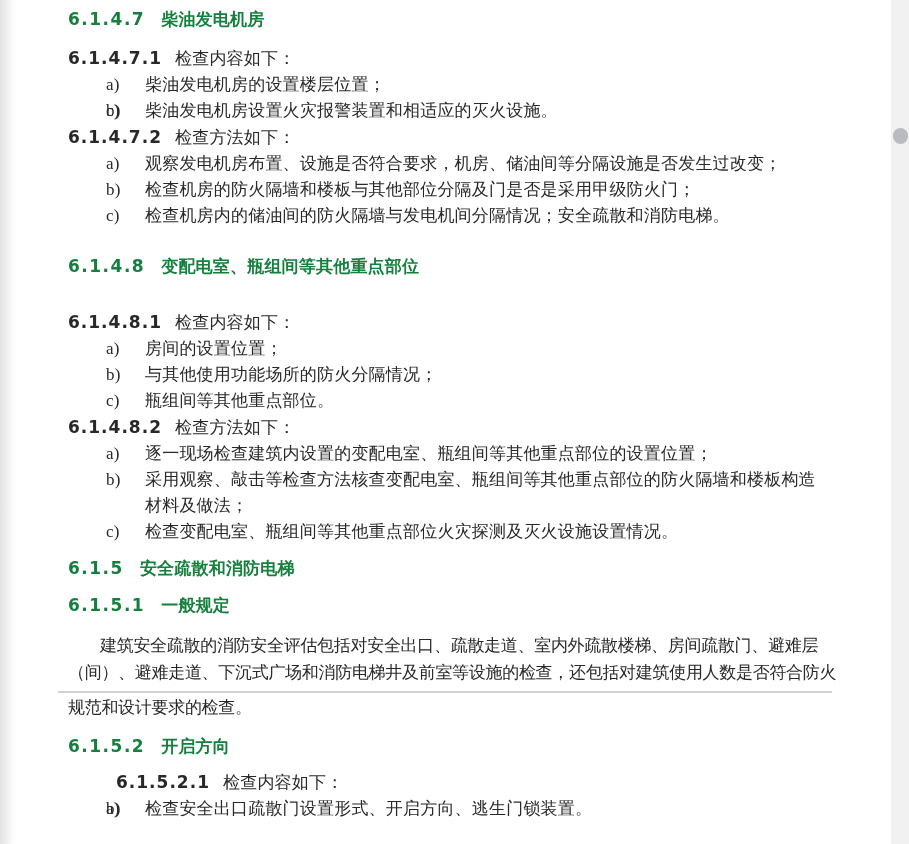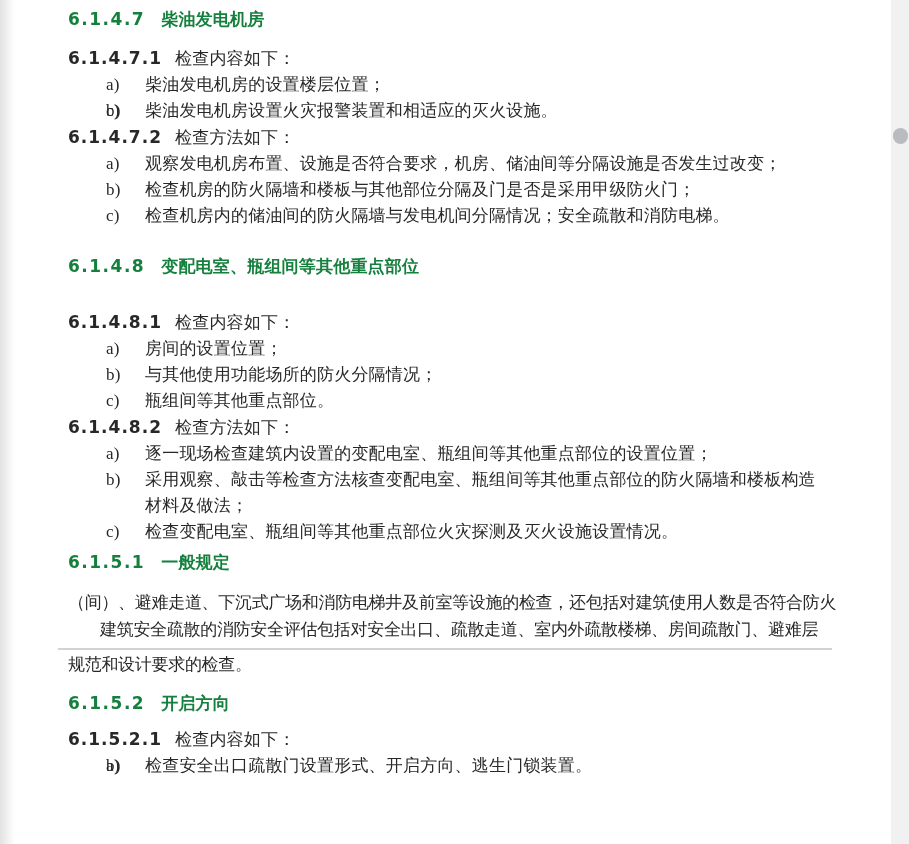--- a/index.html
+++ b/index.html
@@ -47,25 +47,25 @@
   .page-break{
     height:2px;background:#d2d2d2;
     margin-left:-10px;width:774px;margin-top:5px;margin-bottom:0;
     border:none;
   }
   
   .mt-s1{margin-top:12px;}
   .mt-s3{margin-top:24px;}
   .mt-s4{margin-top:29px;}
   .mt-s6{margin-top:10px;}
-  .mt-s7{margin-top:4px;}
+  .mt-s7{margin-top:10px;}
   .mt-s8{margin-top:13px;line-height:27px;}
   .mt-s9{margin-top:2px;}
   .mt-s10{margin-top:12px;}
-  .mt-s11{margin-top:9px;}
+  .mt-s11{margin-top:9px;margin-left:48px;}
 </style>
 </head>
 <body>
 
 <div class="left-edge"></div>
 
 <div class="page-content">
 
   <div class="h-section">
     <span class="num">6.1.4.7</span><span>柴油发电机房</span>
@@ -120,28 +120,31 @@
   <div class="item nowrap">
     <span class="item-label">a)</span><span>逐一现场检查建筑内设置的变配电室、瓶组间等其他重点部位的设置位置；</span>
   </div>
   <div class="item">
     <span class="item-label">b)</span><span>采用观察、敲击等检查方法核查变配电室、瓶组间等其他重点部位的防火隔墙和楼板构造材料及做法；</span>
   </div>
   <div class="item nowrap">
     <span class="item-label">c)</span><span>检查变配电室、瓶组间等其他重点部位火灾探测及灭火设施设置情况。</span>
   </div>
 
+  <div class="h-section mt-s6">
+    <span class="num">6.1.5</span><span>安全疏散和消防电梯</span>
+  </div>
 
   <div class="h-section mt-s7">
     <span class="num">6.1.5.1</span><span>一般规定</span>
   </div>
 
   <div class="mt-s8">
+    <div class="para-line para-indent">建筑安全疏散的消防安全评估包括对安全出口、疏散走道、室内外疏散楼梯、房间疏散门、避难层</div>
     <div class="para-line">（间）、避难走道、下沉式广场和消防电梯井及前室等设施的检查，还包括对建筑使用人数是否符合防火</div>
-    <div class="para-line para-indent">建筑安全疏散的消防安全评估包括对安全出口、疏散走道、室内外疏散楼梯、房间疏散门、避难层</div>
   </div>
 
   <div class="page-break"></div>
 
   <div class="para-line mt-s9">规范和设计要求的检查。</div>
 
   <div class="h-section mt-s10">
     <span class="num">6.1.5.2</span><span>开启方向</span>
   </div>
 

